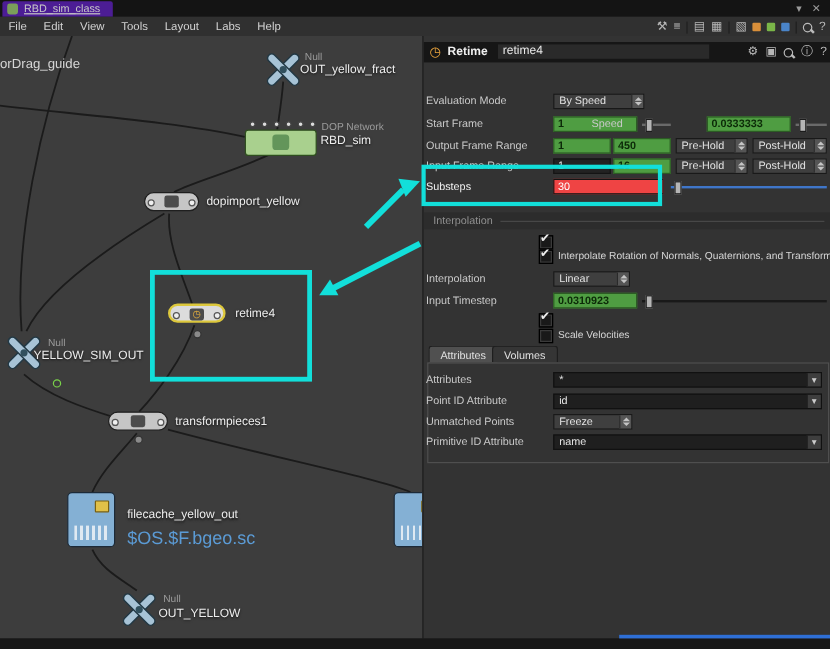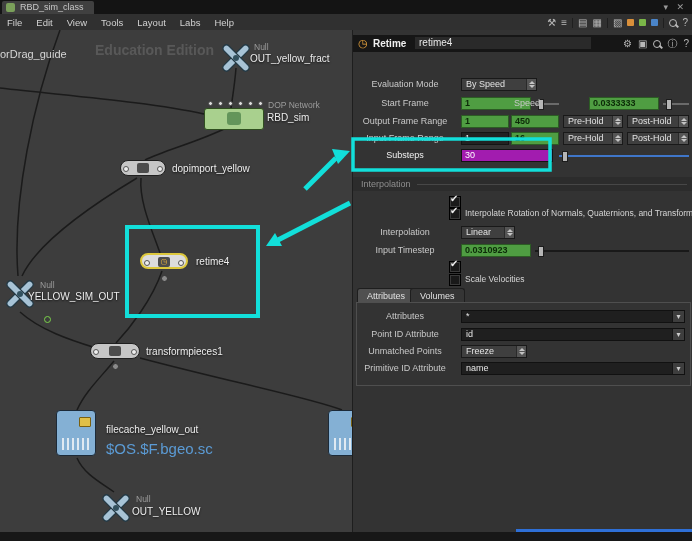--- a/index.html
+++ b/index.html
@@ -1,21 +1,21 @@
 <!DOCTYPE html>
 <html><head>
 <meta charset="utf-8">
 <style>
   html,body{margin:0;padding:0;}
   body{width:692px;height:541px;position:relative;overflow:hidden;background:#2e2e2e;
        font-family:"Liberation Sans",sans-serif;color:#ccc;}
   
   #tabbar{position:absolute;left:0;top:0;width:692px;height:14px;background:#141414;}
-  .wtab{position:absolute;left:2px;top:1px;height:13px;background:#404040;color:#c8c8c8;
-        font-size:9px;line-height:13px;padding:0 10px 0 18px;border-radius:2px 2px 0 0;}
+  .wtab{position:absolute;left:2px;top:1px;height:13px;background:#4c1d95;color:#c8c8c8;
+        font-size:9px;line-height:13px;padding:0 10px 0 18px;border-radius:2px 2px 0 0;text-decoration:underline;}
   .ticon{position:absolute;left:4px;top:2px;width:9px;height:9px;background:#7a9f5a;border-radius:2px;}
   .tbr{position:absolute;top:0;font-size:9px;color:#9a9a9a;line-height:14px;}
   #menubar{position:absolute;left:0;top:14px;width:692px;height:16px;background:#303030;
            border-bottom:1px solid #1c1c1c;display:flex;align-items:center;}
   .menu{font-size:9.5px;color:#d2d2d2;padding:0 7px;}
   #menuicons{position:absolute;right:4px;top:15px;height:15px;display:flex;align-items:center;gap:5px;}
   .ticn{font-size:10px;color:#b8b8b8;line-height:15px;}
   .csq{width:7px;height:7px;border-radius:1px;}
   .vsep{width:1px;height:10px;background:#1f1f1f;}
   .mag{width:6px;height:6px;border:1.5px solid #bbb;border-radius:50%;position:relative;display:inline-block;}
@@ -52,21 +52,21 @@
   #phead{position:absolute;left:0;top:5px;width:340px;height:17px;background:#161616;}
   #phead .pico{position:absolute;left:5px;top:2px;font-size:11px;color:#e8a33d;}
   #phead .ptype{position:absolute;left:20px;top:3px;font-size:10px;font-weight:bold;color:#f0f0f0;}
   #phead .pname{position:absolute;left:62px;top:2px;width:168px;height:12px;background:#2a2a2a;
                 font-size:10px;line-height:12px;color:#e8e8e8;padding:0 4px;}
   #phead .hicons{position:absolute;right:4px;top:1px;height:15px;display:flex;align-items:center;gap:6px;}
   .sech{position:absolute;left:8px;right:6px;height:12px;display:flex;align-items:center;gap:6px;font-size:9px;color:#d0d0d0;}
   .sech .line{flex:1;border-top:1px solid #5a5a5a;height:0;}
   .band{position:absolute;left:0;width:340px;height:14px;background:#2c2c2c;}
   .dim{color:#8f8f8f;}
-  .plab{position:absolute;left:2px;width:100px;text-align:center;font-size:9px;color:#c9c9c9;line-height:13px;white-space:nowrap;}
+  .plab{position:absolute;left:2px;width:100px;text-align:left;font-size:9px;color:#c9c9c9;line-height:13px;white-space:nowrap;}
   .fld{position:absolute;height:13px;border:1px solid #141414;background:#222;color:#e6e6e6;
        font-size:9px;line-height:11px;padding:0 3px;box-sizing:border-box;white-space:nowrap;}
   .green{background:#4f9d42;color:#0c2a08;border-color:#2c5c24;font-weight:bold;}
   .combo{position:absolute;height:13px;background:#3f3f3f;border:1px solid #191919;color:#e2e2e2;
          font-size:9px;line-height:11px;padding:0 12px 0 4px;box-sizing:border-box;white-space:nowrap;}
   .spin{position:absolute;right:0;top:0;bottom:0;width:9px;background:#555;border-left:1px solid #2a2a2a;
         display:flex;flex-direction:column;justify-content:center;align-items:center;gap:1px;}
   .tu{width:0;height:0;border-left:3px solid transparent;border-right:3px solid transparent;border-bottom:3px solid #c4c4c4;}
   .td{width:0;height:0;border-left:3px solid transparent;border-right:3px solid transparent;border-top:3px solid #c4c4c4;}
   .sl{position:absolute;height:13px;}
@@ -138,21 +138,20 @@
       <path d="M141,148 C139,172 152,200 160,223"></path>
       <path d="M137,148 C92,175 38,212 22,246"></path>
       <path d="M20,282 C40,300 70,310 96,318"></path>
       <path d="M162,241 C152,270 130,298 116,313"></path>
       <path d="M114,331 C100,348 85,362 77,380"></path>
       <path d="M140,328 C230,352 312,368 342,380"></path>
       <path d="M77,428 C84,444 100,452 114,462"></path>
     </g>
   </svg>
 
-  <div class="watermark" style="left:95px;top:12px">Education Edition</div>
   <div class="guide" style="left:0px;top:18px">orDrag_guide</div>
 
   <svg class="nullnode" style="left:218px;top:10px" width="36" height="36" viewBox="0 0 36 36">
     <g fill="#a7c3d6" stroke="#223844" stroke-width="1.2">
       <rect x="14.5" y="1" width="7" height="34" rx="3.5" transform="rotate(45 18 18)"></rect>
       <rect x="14.5" y="1" width="7" height="34" rx="3.5" transform="rotate(-45 18 18)"></rect>
     </g>
     <circle cx="18" cy="18" r="3" fill="#31505e"></circle>
   </svg>
   <div class="ntype" style="left:254px;top:12px">Null</div>
@@ -289,21 +288,21 @@
   </div>
   <div class="combo" style="left:274px;top:102px;width:62px">
     <span>Post-Hold</span>
     <span class="spin">
         <span class="tu"></span>
         <span class="td"></span>
       </span>
   </div>
 
   <div class="plab" style="top:119px;color:#f2f2f2">Substeps</div>
-  <div class="fld" style="left:108px;top:119px;width:92px;background:#a21caf;color:#fff">30</div>
+  <div class="fld" style="left:108px;top:119px;width:92px;background:#ef4444;color:#fff">30</div>
   <div class="sl blue" style="left:206px;top:119px;width:130px">
       <span class="tr"></span>
       <span class="hd"></span>
     </div>
 
   <div class="band" style="top:147px"></div>
   <div class="sech" style="top:148px">
     <span class="dim">Interpolation</span>
       <span class="line" style="border-color:#474747"></span>
   </div>
@@ -311,21 +310,21 @@
   <div class="cbx" style="left:96px;top:166px">
     <span class="ck">✔</span>
   </div>
 
   <div class="cbx" style="left:96px;top:178px">
     <span class="ck">✔</span>
   </div>
   <div class="cblab" style="left:112px;top:177px">Interpolate Rotation of Normals, Quaternions, and Transforms</div>
 
   <div class="plab" style="top:196px">Interpolation</div>
-  <div class="combo" style="left:108px;top:196px;width:54px">
+  <div class="combo" style="left:108px;top:196px;width:64px">
     <span>Linear</span>
     <span class="spin">
         <span class="tu"></span>
         <span class="td"></span>
       </span>
   </div>
 
   <div class="plab" style="top:214px">Input Timestep</div>
   <div class="fld green" style="left:108px;top:214px;width:70px">0.0310923</div>
   <div class="sl dark" style="left:182px;top:214px;width:154px">

